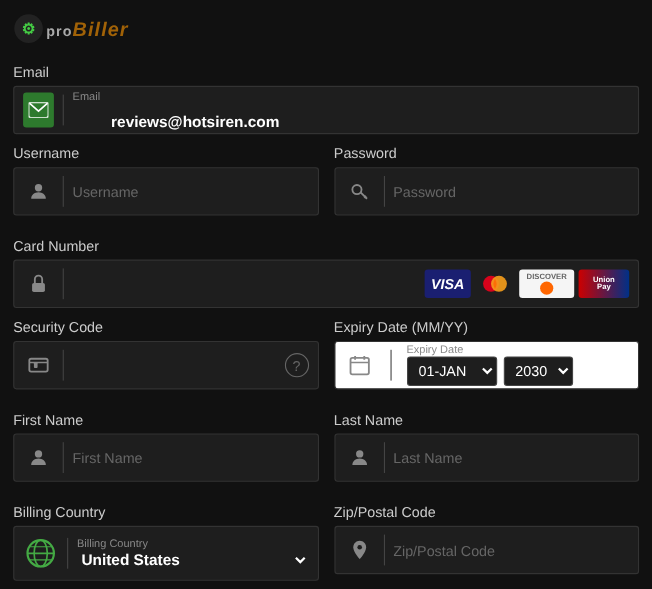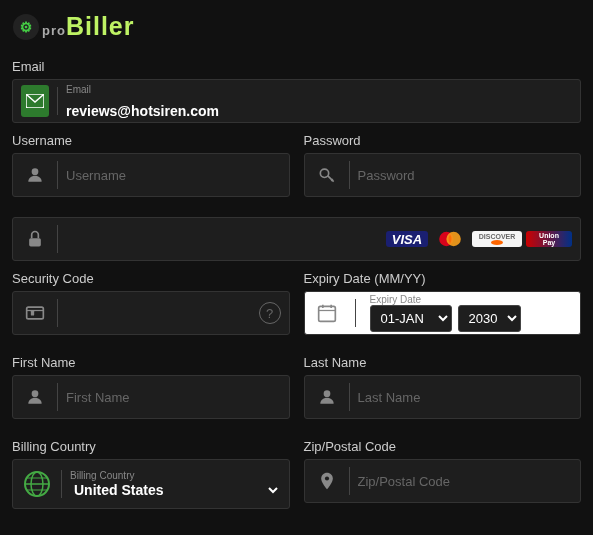--- a/index.html
+++ b/index.html
@@ -26,23 +26,24 @@
       letter-spacing: 1px;
     }
 
     .logo-text .pro {
       color: #888;
       font-size: 14px;
       font-weight: bold;
     }
 
     .logo-text .biller {
-      color: #bef264;
-      font-size: 25px;
-      font-weight: bold;
+      color: #a16207;
+      font-size: 18px;
+      font-weight: bold;
+      font-style: italic;
     }
 
     .logo-gear {
       display: inline-block;
       width: 28px;
       height: 28px;
       margin-right: 2px;
       vertical-align: middle;
     }
 
@@ -123,38 +124,39 @@
       position: absolute;
       top: 5px;
       left: 50px;
     }
 
     .email-value {
       font-size: 14px;
       color: #ffffff;
       font-weight: bold;
       margin-top: 8px;
+      margin-left: 35px;
     }
 
     .email-stacked {
       display: flex;
       flex-direction: column;
       justify-content: center;
     }
 
     .card-icons {
       display: flex;
       align-items: center;
       gap: 4px;
       margin-left: auto;
       flex-shrink: 0;
     }
 
     .card-badge {
-      height: 16px;
+      height: 26px;
       border-radius: 3px;
       display: flex;
       align-items: center;
       justify-content: center;
       padding: 2px 5px;
       font-size: 9px;
       font-weight: bold;
     }
 
     .visa-badge {
@@ -358,20 +360,21 @@
           <path d="M13 13 L20 20 M17 19 L19 17" stroke="#888" stroke-width="2"></path>
         </svg>
       </div>
       <div class="divider"></div>
       <input type="password" placeholder="Password" style="">
     </div>
   </div>
 </div>
 
 <div class="form-section">
+  <div class="field-label">Card Number</div>
   <div class="input-wrapper">
     <div class="input-icon">
       <svg class="lock-icon-svg" viewBox="0 0 24 24" xmlns="http://www.w3.org/2000/svg">
         <rect x="5" y="11" width="14" height="10" rx="2" fill="#888"></rect>
         <path d="M8 11V7a4 4 0 0 1 8 0v4" stroke="#888" stroke-width="2" fill="none"></path>
       </svg>
     </div>
     <div class="divider"></div>
     <input type="text" style="flex: 1 1 0%;">
     <div class="card-icons">

